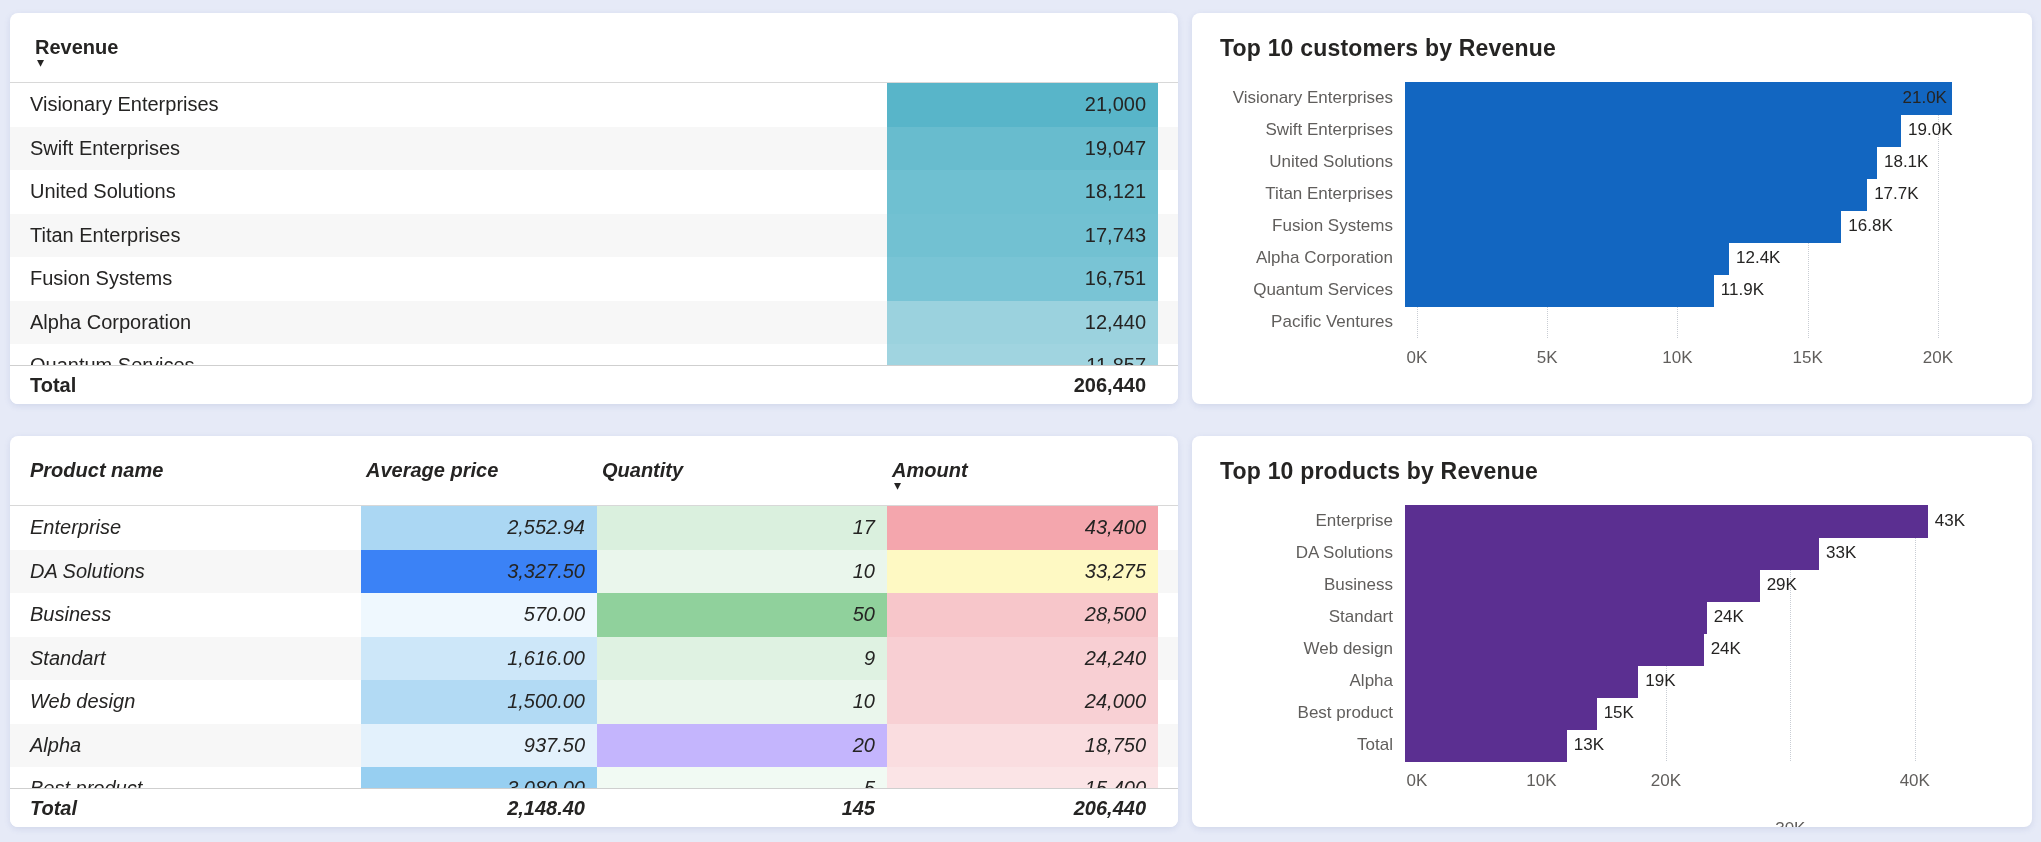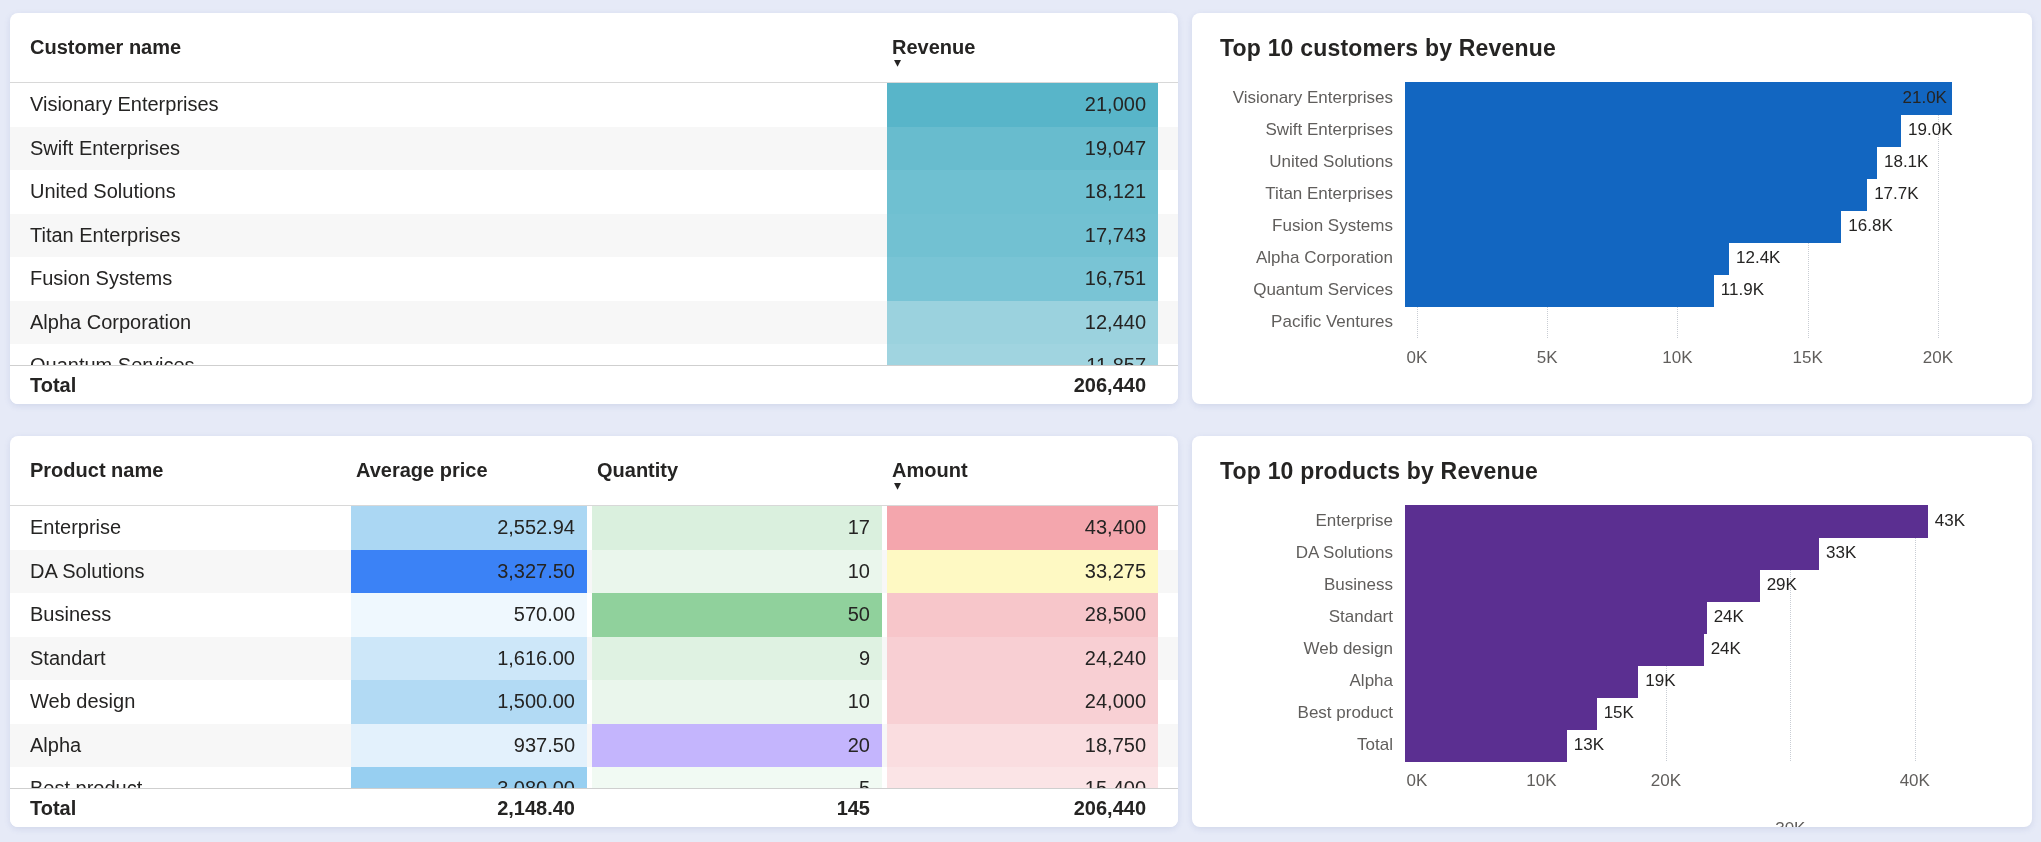--- a/index.html
+++ b/index.html
@@ -21,21 +21,21 @@
   .card {
     background: #ffffff;
     border-radius: 8px;
     box-shadow: 0 2px 6px rgba(80,100,160,0.14);
     overflow: hidden;
     position: relative;
   }
 
   
   .cust-grid { display: grid; grid-template-columns: 1fr 271px; column-gap: 5px; padding: 0 20px; }
-  .prod-grid { display: grid; grid-template-columns: 1fr 236px 290px 271px; column-gap: 5px; padding: 0 20px; }
+  .prod-grid { display: grid; grid-template-columns: 1fr 236px 290px 271px; padding: 0 20px; font-style: italic; }
   .thead {
     height: 70px;
     align-items: stretch;
     border-bottom: 1px solid #d8d8d8;
     font-weight: bold;
     font-size: 20px;
   }
   .th { display: flex; align-items: center; white-space: nowrap; }
   .num-h { position: relative; padding-left: 5px; }
   .sort-arrow { position: absolute; left: 7px; top: 42px; font-size: 14px; line-height: 14px; }
@@ -80,21 +80,20 @@
     font-size: 17px; color: #605e5c; white-space: nowrap;
   }
 </style>
 </head>
 <body>
 
 <div class="page">
 
   <section class="card">
     <div class="thead cust-grid">
-      <div class="th">Customer name</div>
       <div class="th num-h">
         <span>Revenue</span>
         <span class="sort-arrow">▾</span>
       </div>
     </div>
     <div class="tbody">
         <div class="t-row cust-grid">
           <div class="cell">Visionary Enterprises</div>
           <div class="cell num-cell" style="background: rgb(88, 181, 201);">21,000</div>
         </div>

